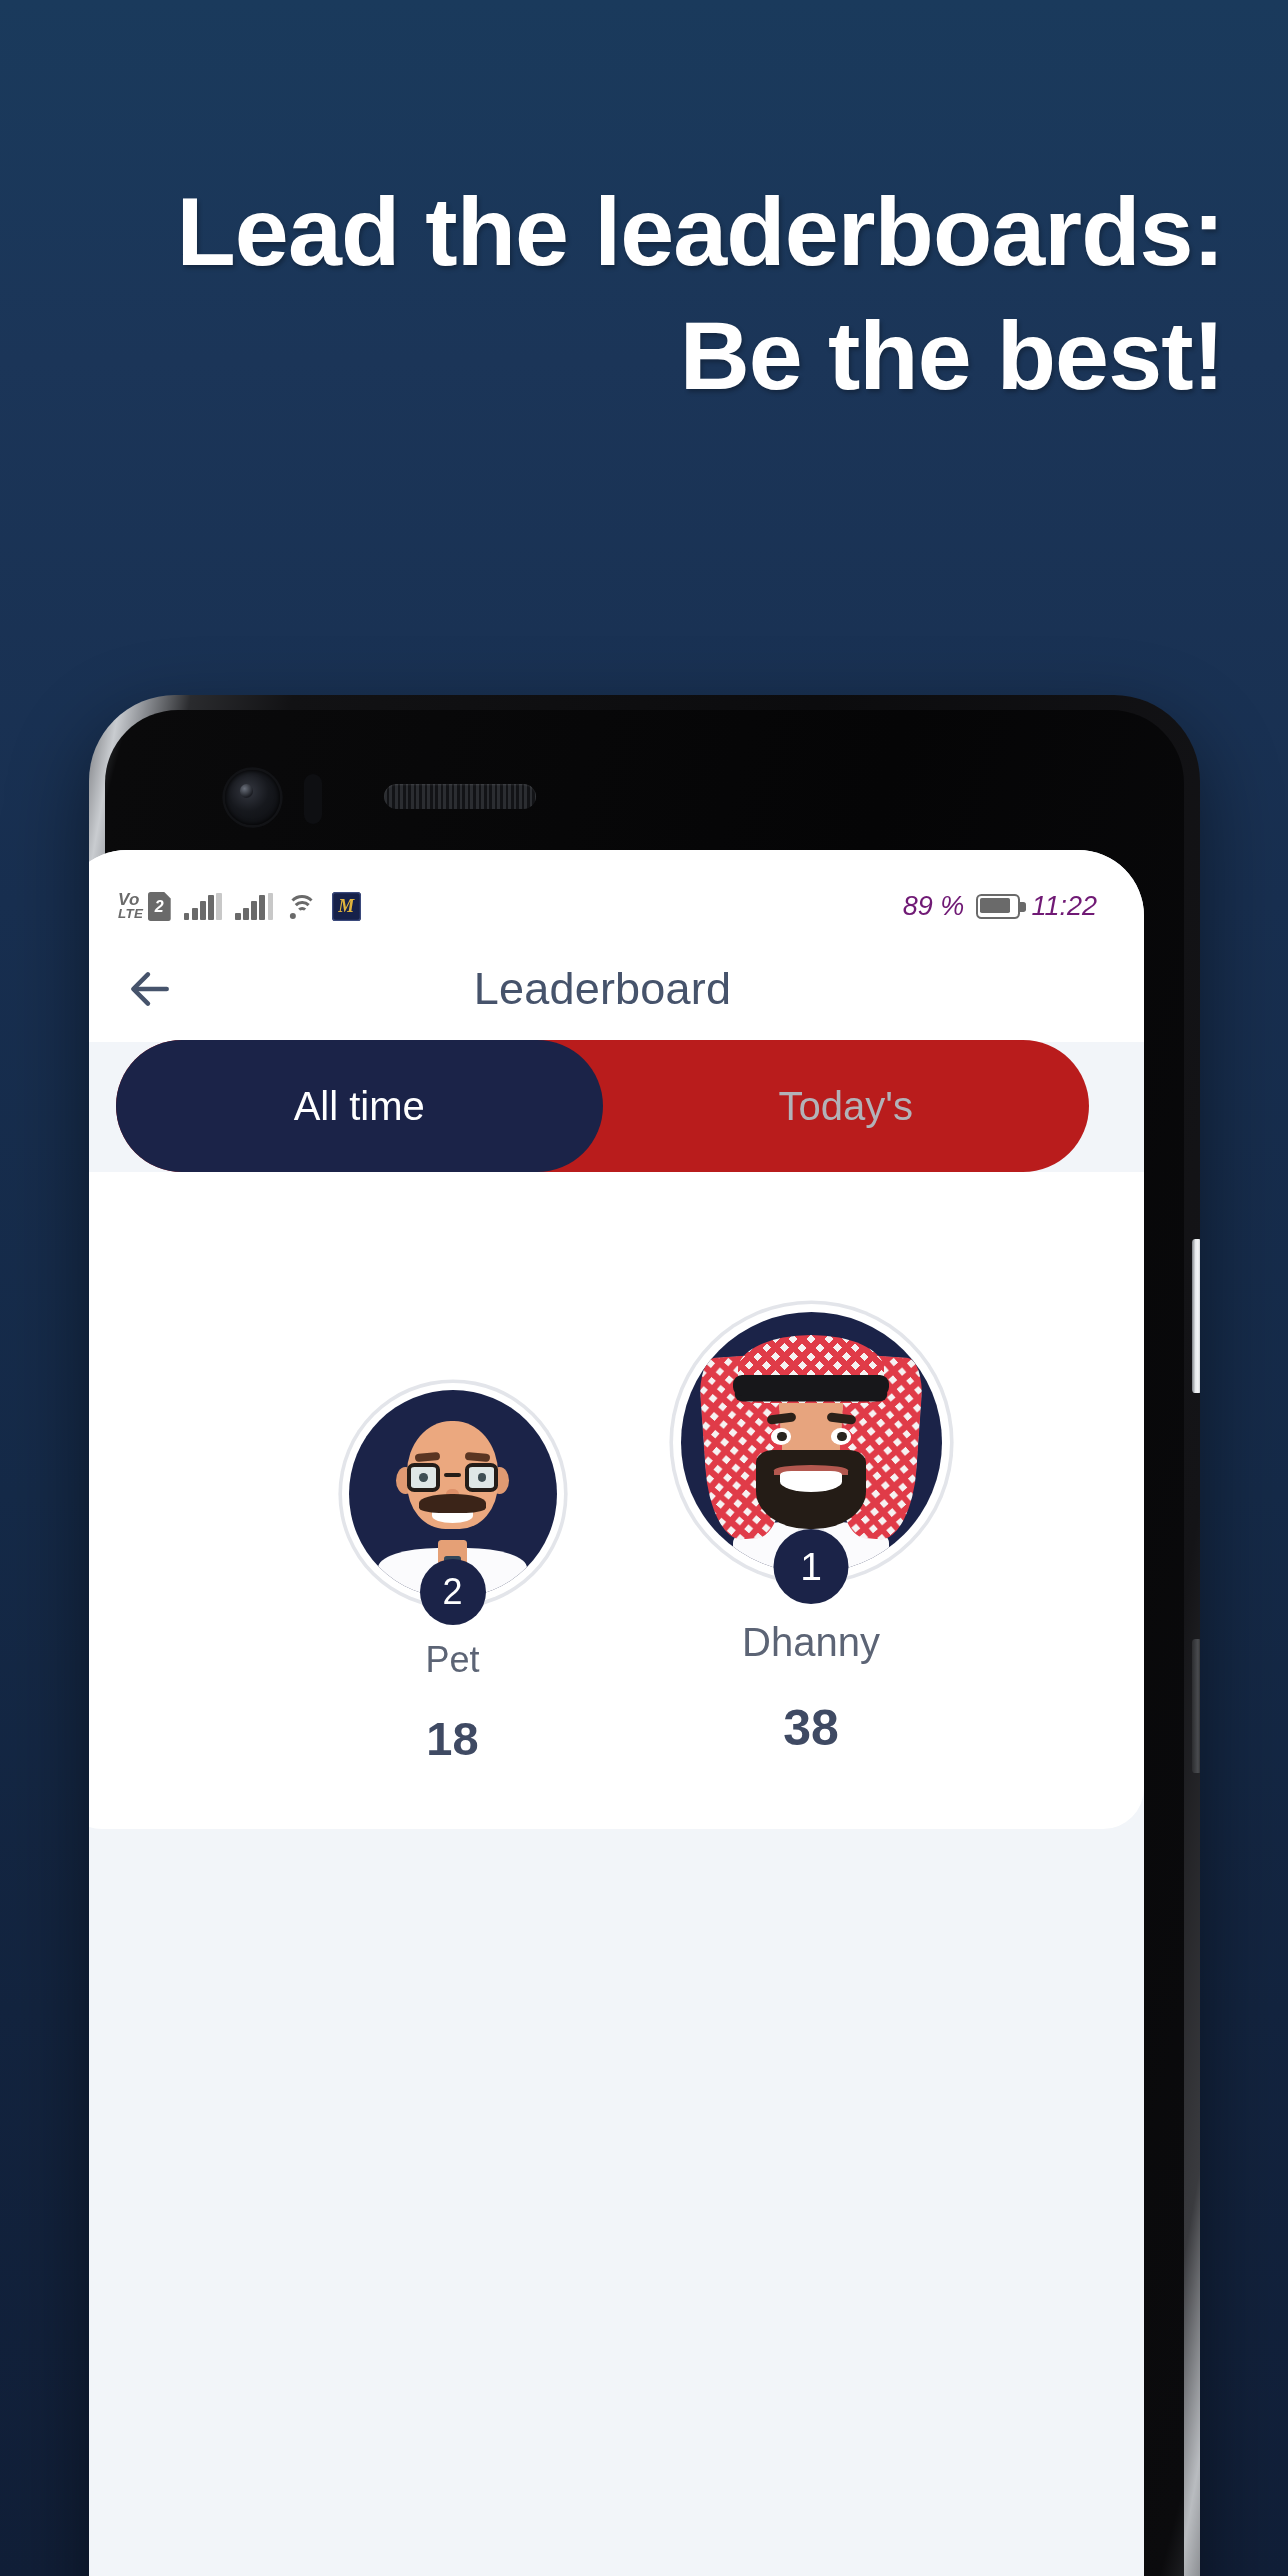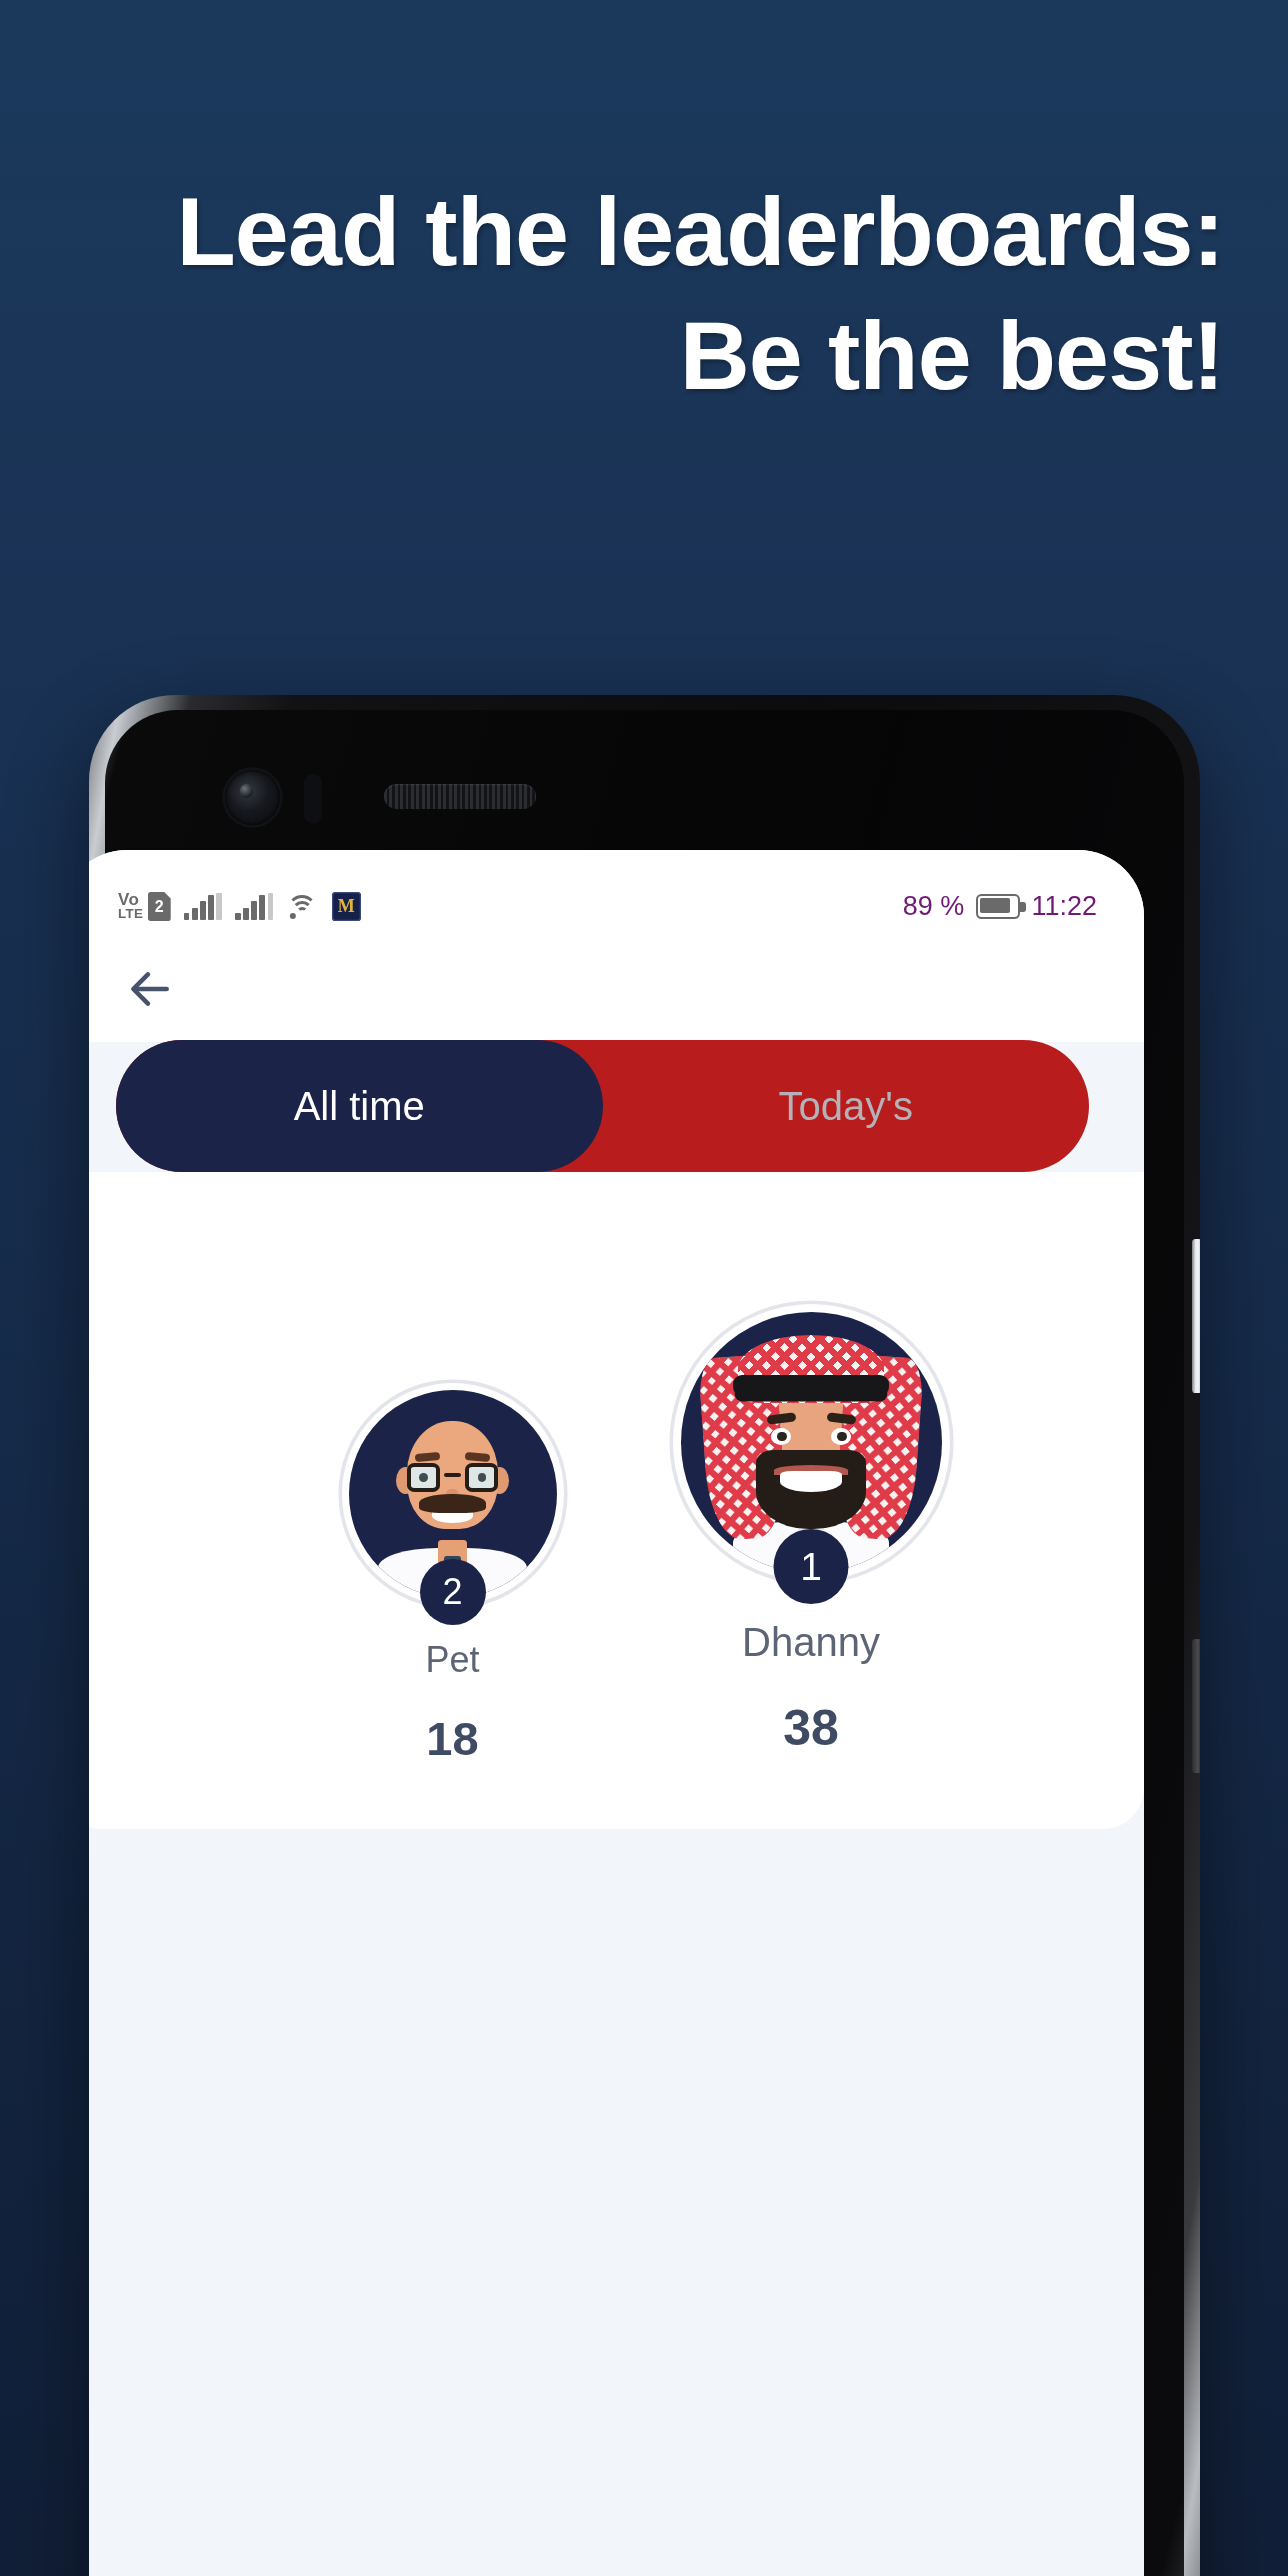--- a/index.html
+++ b/index.html
@@ -75,20 +75,21 @@
     overflow:hidden;
   }
   .screen-inner{ position:absolute; inset:0; }
 
   
   .statusbar{
     position:absolute; top:0; left:0; right:0; height:86px;
     display:flex; align-items:center; justify-content:space-between;
     padding:27px 47px 0 57px;
     background:#ffffff;
+    font-style:italic;
   }
   .sb-left{ display:flex; align-items:center; gap:13.4px; }
   .volte{ display:flex; align-items:flex-end; gap:4.5px; }
   .volte-txt{
     font-size:17px; font-weight:bold; color:#6a6a6a; line-height:.95;
     text-align:left; letter-spacing:0.3px;
   }
   .volte-txt small{ font-size:13.4px; display:block; }
   .sim{
     width:23px; height:29px; background:#6a6a6a; color:#fff;
@@ -365,20 +366,21 @@
       </div>
     </div>
 
     <div class="apphdr">
       <div class="backbtn">
         <svg viewBox="0 0 24 24" fill="none" stroke="#46536b" stroke-width="2.2" stroke-linecap="round" stroke-linejoin="round">
           <line x1="20" y1="12" x2="4.5" y2="12"></line>
           <polyline points="11,19 4,12 11,5"></polyline>
         </svg>
       </div>
+      <div class="apptitle">Leaderboard</div>
     </div>
 
     <div class="tabs">
       <div class="tab active">All time</div>
       <div class="tab">Today's</div>
     </div>
 
     <div class="card">
       <div class="podium">
 

